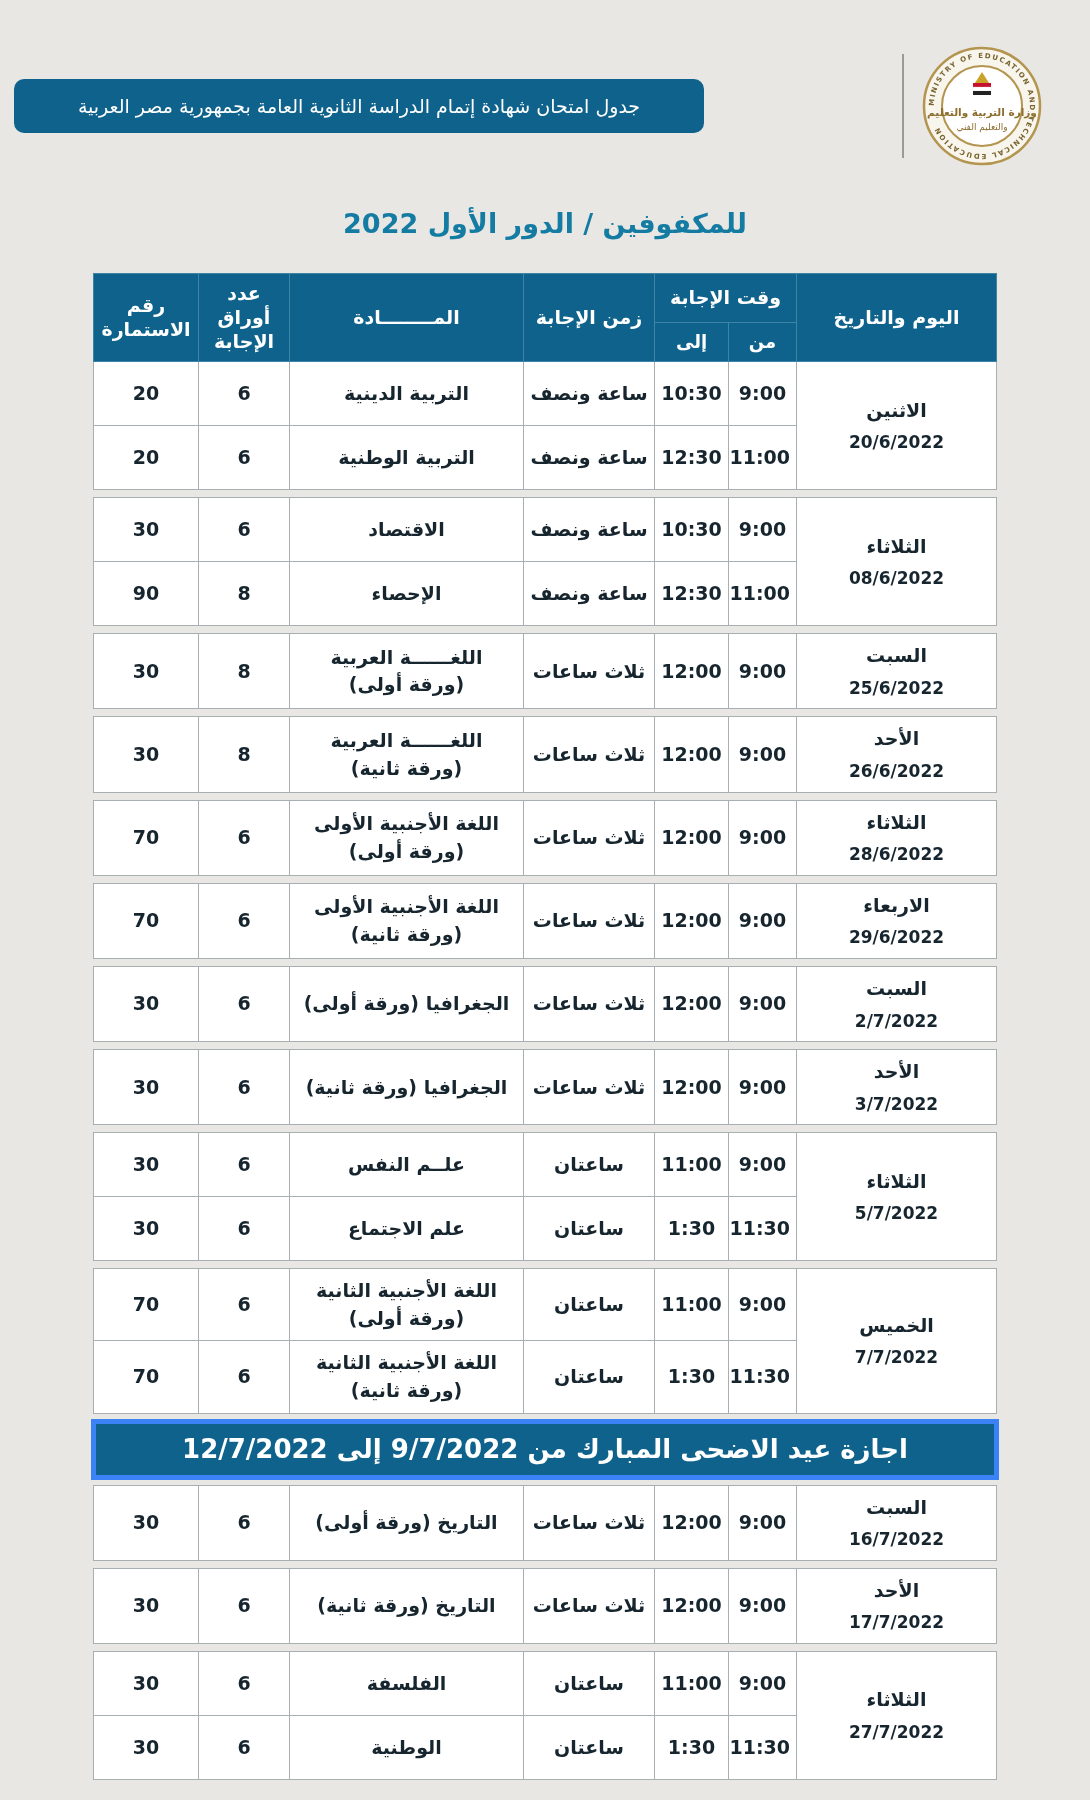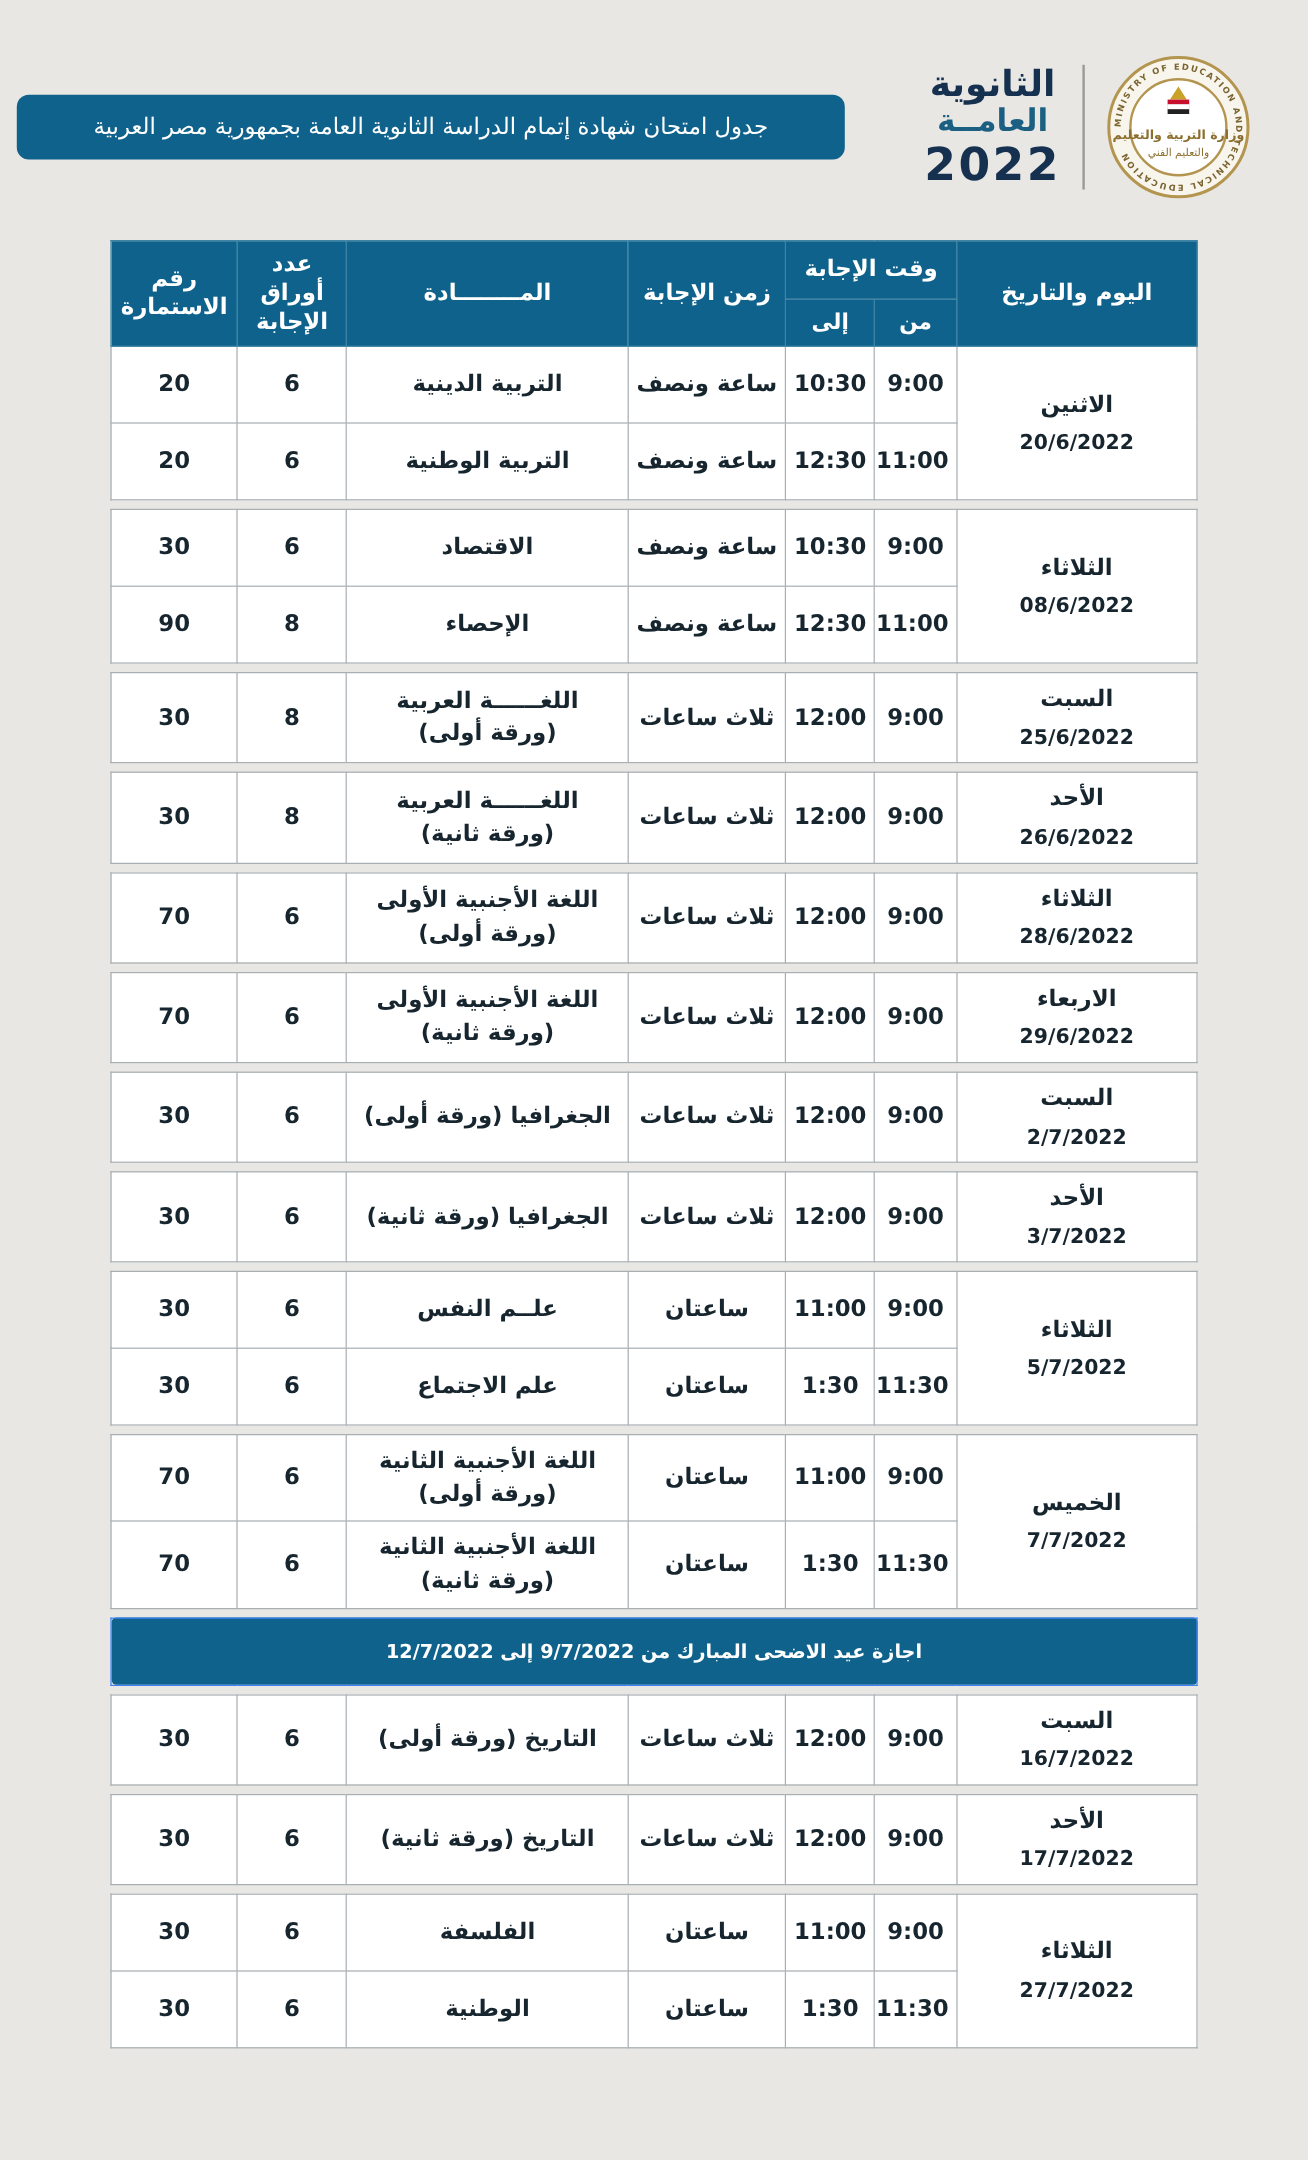--- a/index.html
+++ b/index.html
@@ -82,41 +82,36 @@
     line-height:1.45;
   }
   .subj { white-space:pre-line; }
   .day-name { font-size:19px; font-weight:bold; }
   .day-date { font-size:17px; font-weight:bold; margin-top:6px; }
   tr.spacer td { height:8px; border:none; background:transparent; padding:0; }
   tr.banner-row td {
     background:#0f628b;
     color:#ffffff;
     font-weight:bold;
-    font-size:16px;
+    font-size:26px;
     height:56px;
-    border:1px solid #3b82f6;
+    border:5px solid #3b82f6;
     border-radius:4px;
   }
 </style>
 </head>
 <body>
 
 <div class="page">
 
   <div class="top">
     <div class="banner">
       <span>جدول امتحان شهادة إتمام الدراسة الثانوية العامة بجمهورية مصر العربية</span>
     </div>
     <div class="logos">
-      <div class="thanaweya">
-        <div class="th-line1">الثانوية</div>
-        <div class="th-line2">العامــة</div>
-        <div class="th-year">2022</div>
-      </div>
       <div class="logo-divider"></div>
       <svg class="seal" viewBox="0 0 120 120">
         <defs>
           <path id="arc" d="M 60,60 m -48,0 a 48,48 0 1,1 96,0 a 48,48 0 1,1 -96,0"></path>
         </defs>
         <circle cx="60" cy="60" r="58" fill="#f8f5ec" stroke="#b3954f" stroke-width="2.5"></circle>
         <circle cx="60" cy="60" r="40" fill="#ffffff" stroke="#b3954f" stroke-width="2"></circle>
         <text font-size="7" fill="#7a6430" letter-spacing="1.5" font-weight="bold">
           <textPath href="#arc">MINISTRY OF EDUCATION AND TECHNICAL EDUCATION</textPath>
         </text>
@@ -125,20 +120,21 @@
           <rect x="51" y="37" width="18" height="4" fill="#c8102e"></rect>
           <rect x="51" y="41" width="18" height="4" fill="#ffffff" stroke="#cccccc" stroke-width="0.3"></rect>
           <rect x="51" y="45" width="18" height="4" fill="#222222"></rect>
         </g>
         <text x="60" y="70" text-anchor="middle" font-size="10.5" fill="#8c6f2f" font-weight="bold">وزارة التربية والتعليم</text>
         <text x="60" y="84" text-anchor="middle" font-size="9" fill="#8c6f2f">والتعليم الفني</text>
       </svg>
     </div>
   </div>
 
+  <h1 class="title">للمكفوفين / الدور الأول 2022</h1>
 
   <table class="schedule" dir="rtl">
     <colgroup>
       <col style="width:200px">
         <col style="width:68px">
         <col style="width:74px">
       <col style="width:131px">
         <col style="width:234px">
         <col style="width:91px">
         <col style="width:105px">

